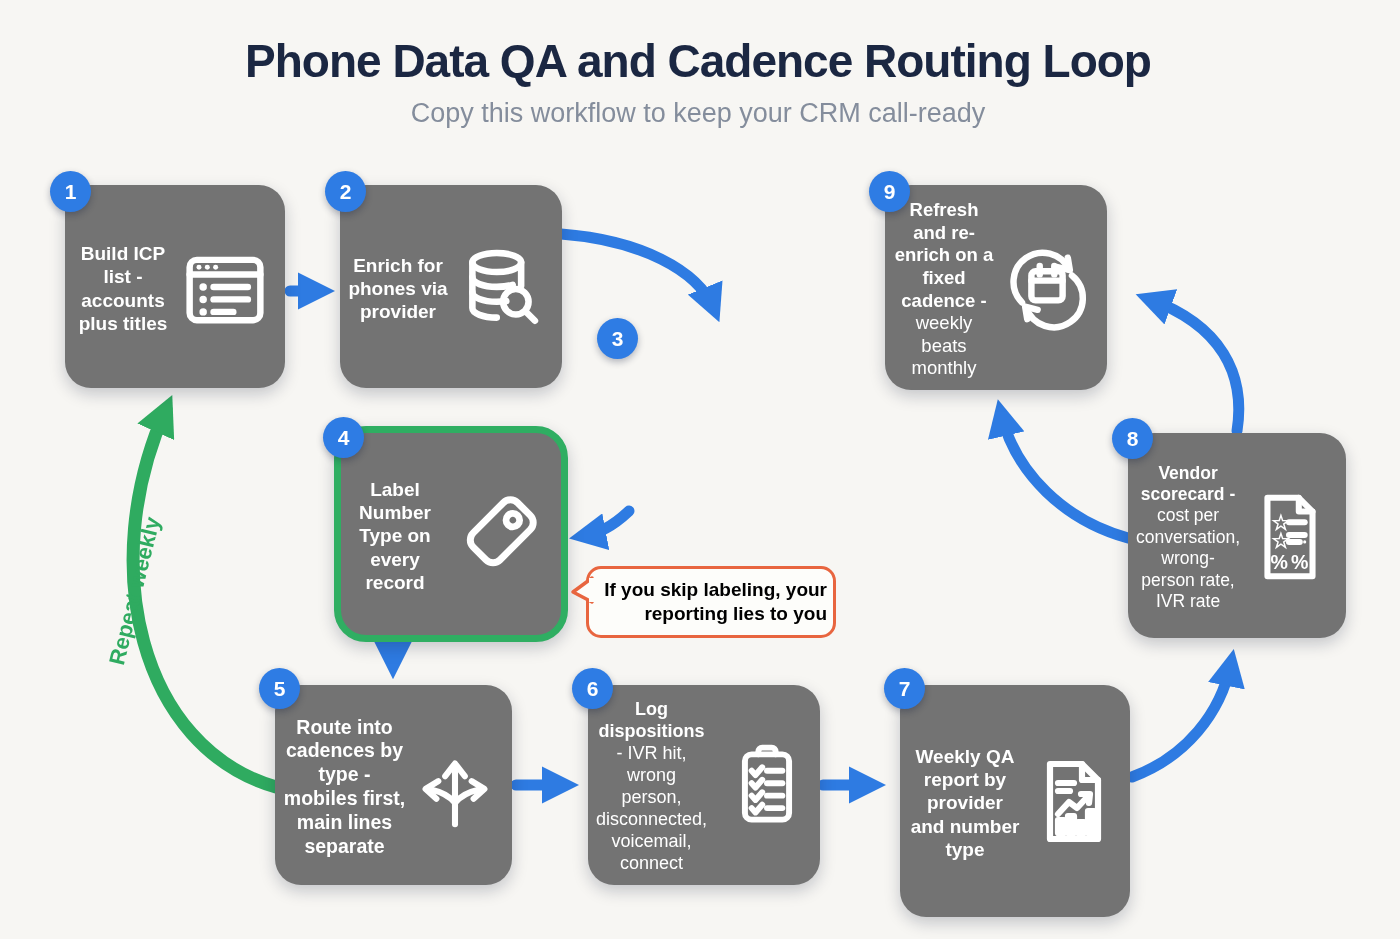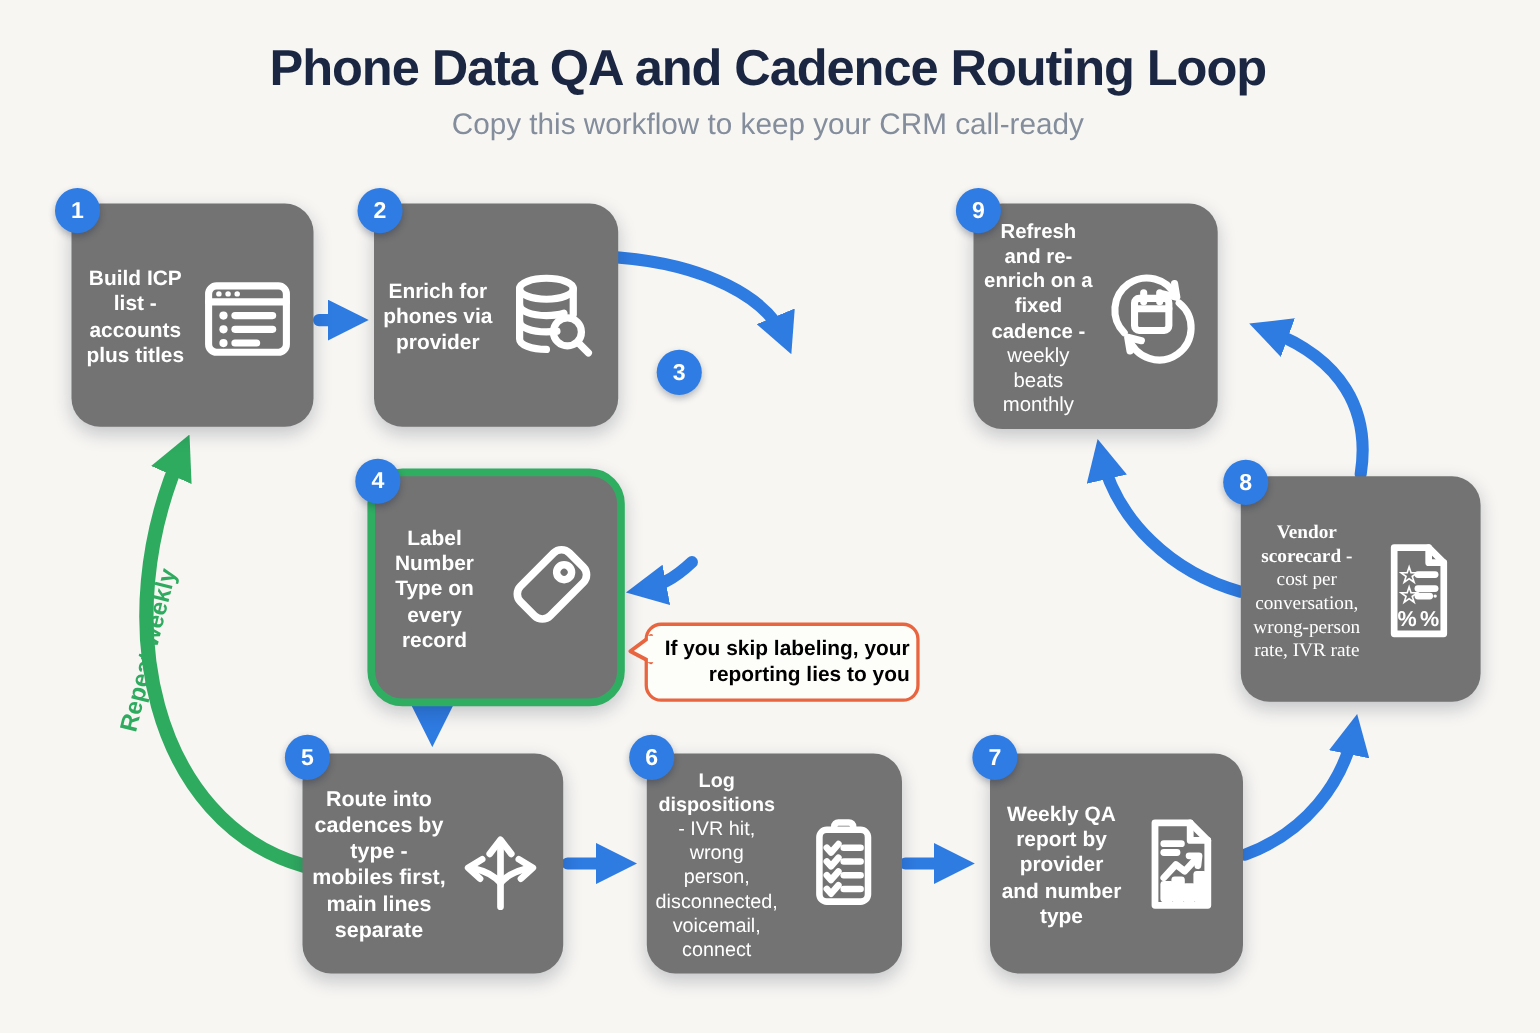--- a/index.html
+++ b/index.html
@@ -26,32 +26,32 @@
          background:#2e7ce4; color:#fff; font-size:21px; font-weight:700;
          display:flex; align-items:center; justify-content:center;
          box-shadow:0 3px 7px rgba(18,28,56,.3);}
 
   .s1{left:65px;  top:185px; width:220px; height:203px;}
   .s2{left:340px; top:185px; width:222px; height:203px;}
   .s3{left:612px; top:332px; width:218px; height:192px;}
   .s4{left:334px; top:426px; width:234px; height:216px; border:7px solid #2fae62; border-radius:32px;}
   .s5{left:275px; top:685px; width:237px; height:200px;}
   .s6{left:588px; top:685px; width:232px; height:200px;gap:12px;}
-  .s7{left:900px; top:685px; width:230px; height:200px;}
+  .s7{left:900px; top:685px; width:230px; height:232px;}
   .s8{left:1128px;top:433px; width:218px; height:205px;}
   .s9{left:885px; top:185px; width:222px; height:205px;}
 
   .s1 .title{max-width:195px;}
   .s2 .title{max-width:180px;}
   .s3 .title{max-width:205px;}
   .s4 .title{max-width:195px;}
   .s5 .title{max-width:228px; font-size:19.5px;}
   .s6 .title{max-width:226px; font-size:18px;}
   .s7 .title{max-width:168px;}
-  .s8 .title{max-width:212px; font-size:17.5px;font-family:Liberation Serif, serif;}
+  .s8 .title{max-width:212px; font-size:17.5px;}
   .s9 .title{max-width:205px; font-size:18.5px;}
 
   .b1{left:50px;  top:171px;}
   .b2{left:325px; top:171px;}
   .b3{left:597px; top:318px;}
   .b4{left:323px; top:417px;}
   .b5{left:259px; top:668px;}
   .b6{left:572px; top:668px;}
   .b7{left:884px; top:668px;}
   .b8{left:1112px;top:418px;}

